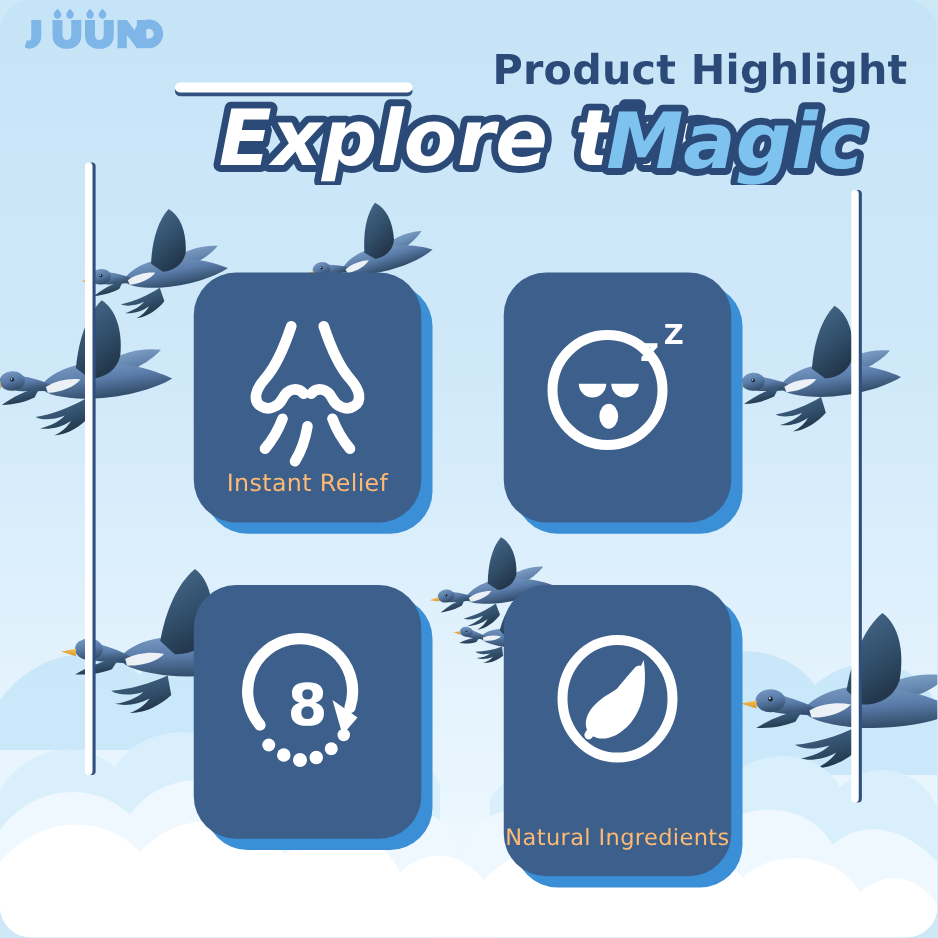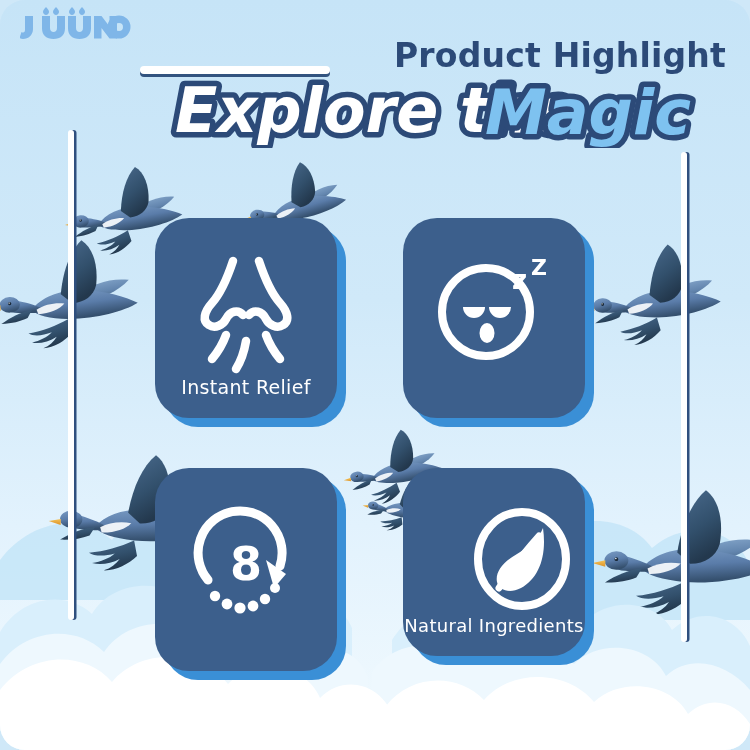--- a/index.html
+++ b/index.html
@@ -39,27 +39,27 @@
   .card{
     position:absolute;
     background:#3c5f8c;
     border-radius:34px;
     box-shadow:9px 9px 0 0 #3a8fd6;
     display:flex;flex-direction:column;align-items:center;justify-content:flex-start;
   }
   .card .icon-slot{margin-top:26px;height:136px;display:flex;align-items:center;justify-content:center;}
   .card .card-label{
     position:absolute;left:0;right:0;bottom:20px;text-align:center;
-    color:#ffffff;font-family:"DejaVu Sans", sans-serif;font-size:19px;
+    color:#fdba74;font-family:"DejaVu Sans", sans-serif;font-size:19px;
     letter-spacing:.3px;white-space:nowrap;
   }
   #card-relief{left:155px;top:218px;width:182px;height:200px;}
   #card-sleep {left:403px;top:218px;width:182px;height:200px;}
   #card-hours {left:155px;top:468px;width:182px;height:203px;}
-  #card-natural{left:403px;top:468px;width:182px;height:188px;align-items:flex-end;}
+  #card-natural{left:403px;top:468px;width:182px;height:233px;}
   #card-hours .card-label, #card-natural .card-label{font-size:18px;}
   #card-hours .icon-slot, #card-natural .icon-slot{margin-top:24px;height:134px;}
 
   svg{display:block;}
 </style>
 </head>
 <body>
 
 <div id="stage">
 

